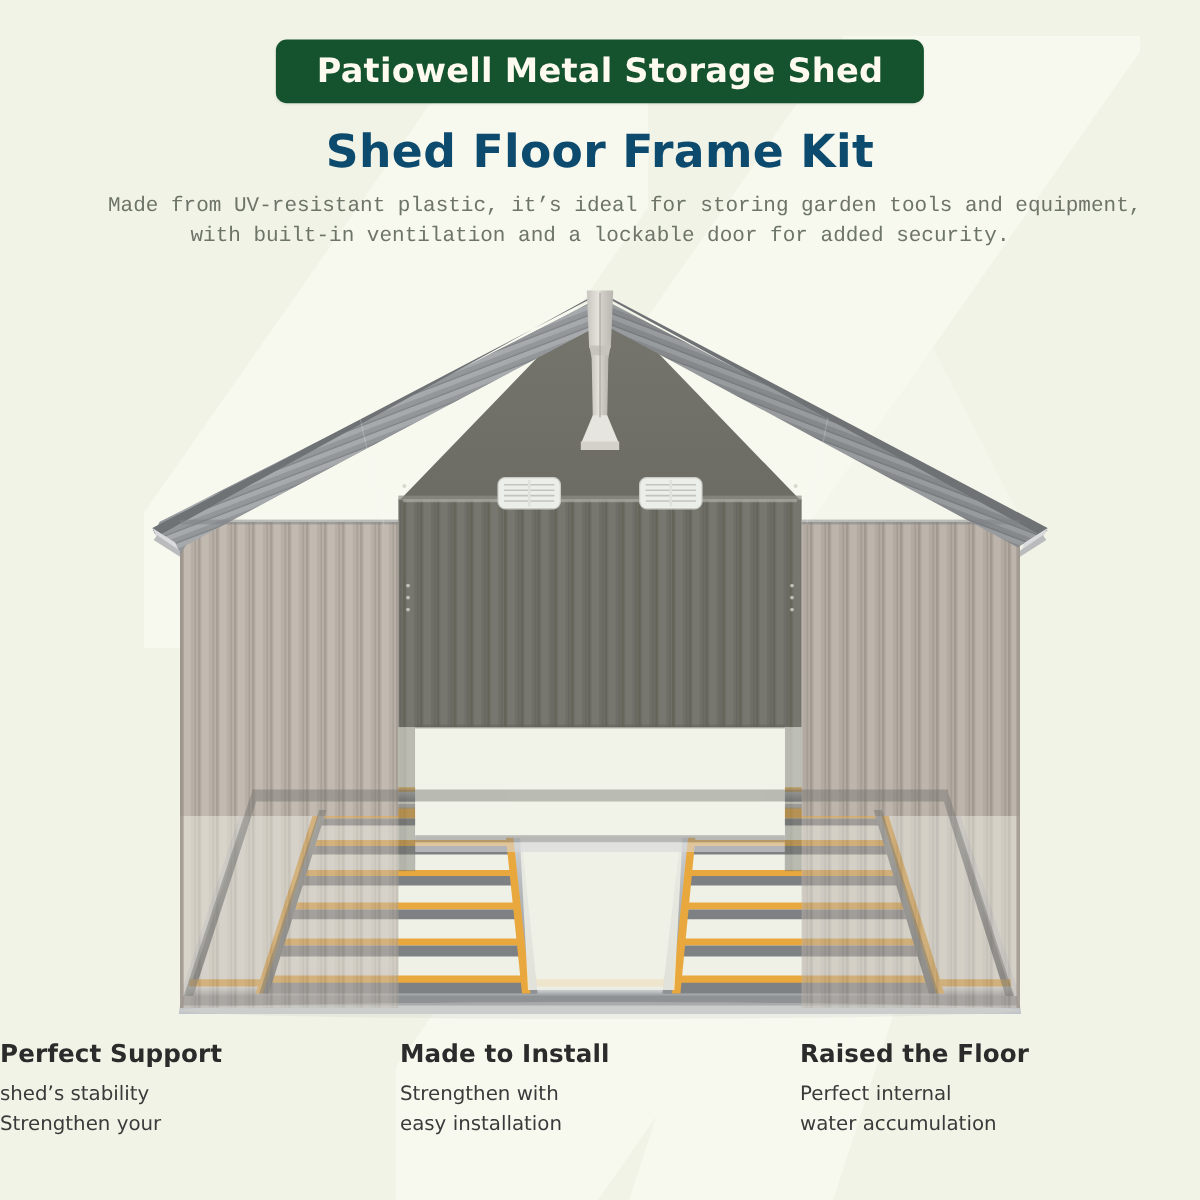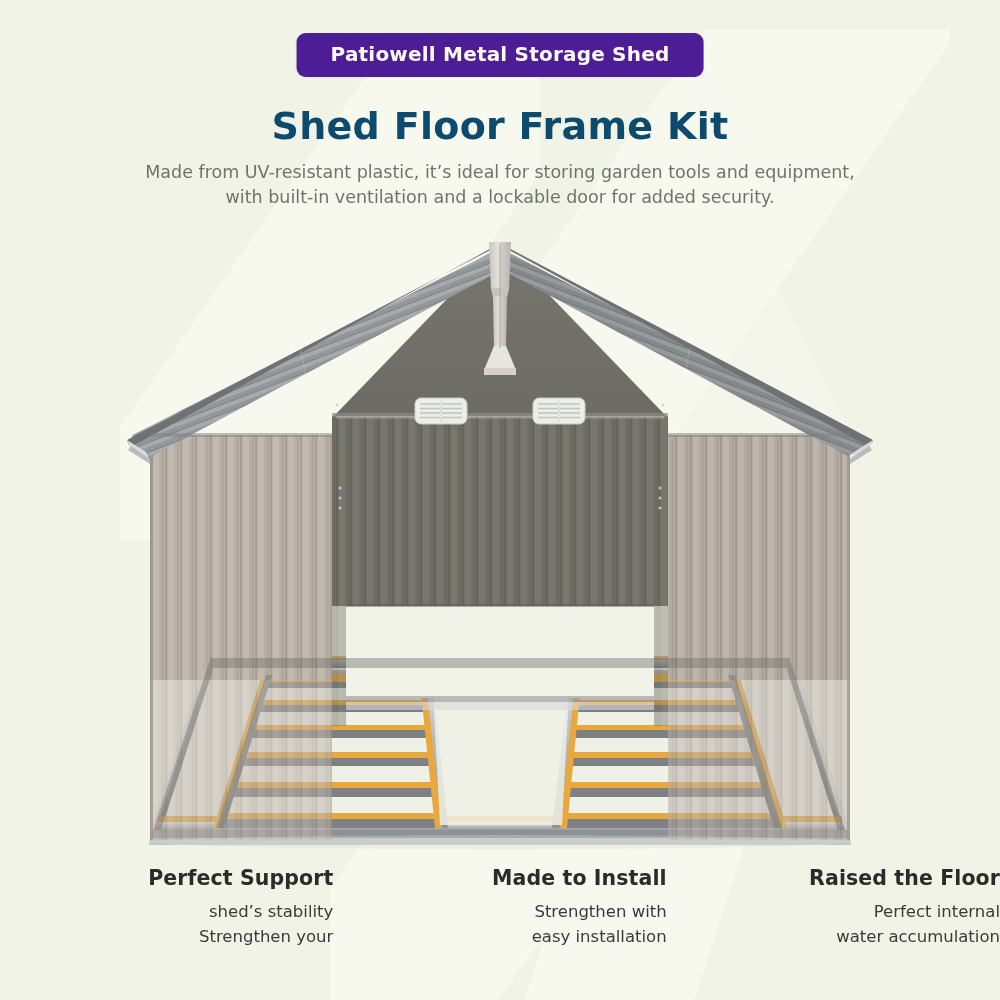--- a/index.html
+++ b/index.html
@@ -41,45 +41,45 @@
     opacity:.7;
   }
   .wm-band{
     left:560px;top:780px;width:170px;height:220px;
     background:#f7f8ee;transform:skewX(-18deg);
   }
 
   
   .badge{
     position:absolute;left:50%;top:33px;transform:translateX(-50%);
-    background:#4c1d95;color:#fffaf0;
+    background:#14532d;color:#fffaf0;
     padding:9px 34px 11px;border-radius:9px;
-    font-size:20px;font-weight:bold;letter-spacing:.2px;white-space:nowrap;
+    font-size:28px;font-weight:bold;letter-spacing:.2px;white-space:nowrap;
     box-shadow:0 1px 2px rgba(0,0,0,.06);
   }
   .title{
     position:absolute;left:0;right:0;top:104px;text-align:center;
     color:#0c4a6e;font-size:38px;font-weight:bold;letter-spacing:.3px;
   }
   .subtitle{
     position:absolute;left:90px;right:90px;top:160px;text-align:center;
-    color:#6d7568;font-size:17.5px;line-height:25px;
+    color:#6d7568;font-size:17.5px;line-height:25px;font-family:Liberation Mono, monospace;
   }
   .subtitle div{white-space:nowrap;}
 
   
   .shed{position:absolute;left:0;top:230px;width:1000px;height:620px;}
   .shed svg{display:block;}
 
   
   .features{
     position:absolute;left:0;top:866px;width:1000px;
     display:flex;
   }
-  .feat{flex:1;text-align:right;padding-left:32px;}
+  .feat{flex:1;text-align:left;}
   .feat-title{
     color:#2b2b2b;font-size:20.5px;font-weight:bold;margin-bottom:9px;
     letter-spacing:.1px;
   }
   .feat-line{color:#3a3a3a;font-size:16.5px;line-height:25px;}
 </style>
 </head>
 <body>
 
 <div class="page">

